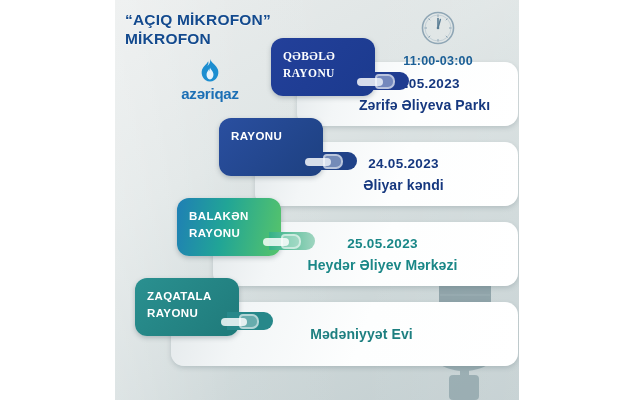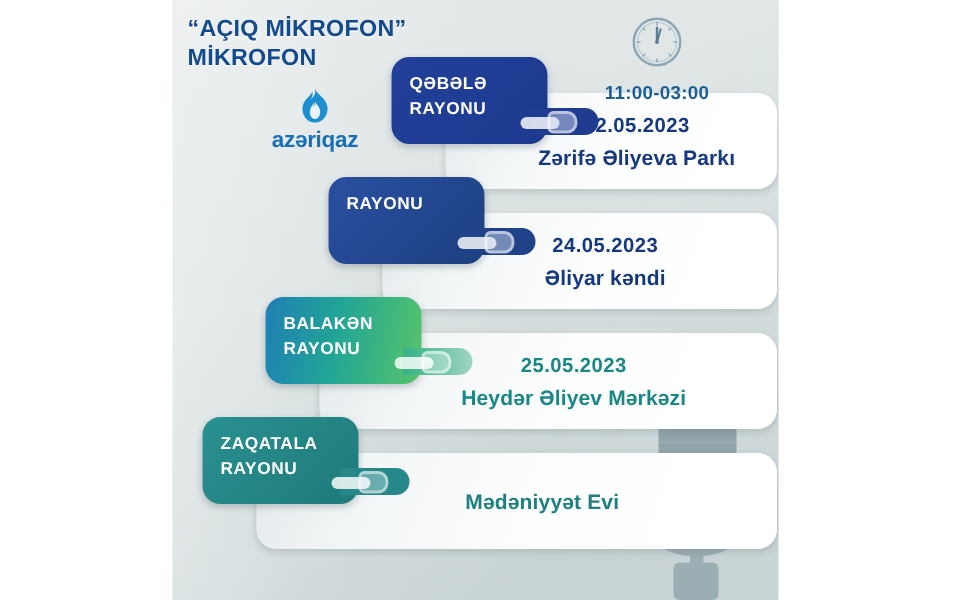--- a/index.html
+++ b/index.html
@@ -155,21 +155,21 @@
     box-sizing: border-box;
     padding: 10px 0 0 12px;
     color: #ffffff;
     font-weight: bold;
     font-size: 11.5px;
     line-height: 17px;
     letter-spacing: 0.4px;
     box-shadow: 0 2px 5px rgba(50,70,80,0.28);
     z-index: 5;
   }
-  .tab-1 { left: 146px; background: linear-gradient(135deg, #23409a 0%, #1b3a8e 100%); }
+  .tab-1 { left: 156px; background: linear-gradient(135deg, #23409a 0%, #1b3a8e 100%); font-family: Liberation Serif, serif; }
   .tab-2 { left: 104px; background: linear-gradient(135deg, #2a4fa0 0%, #1d4080 100%); }
   .tab-3 { left: 62px;  background: linear-gradient(100deg, #1f7fb5 0%, #21a596 45%, #57c46a 100%); }
   .tab-4 { left: 20px;  background: linear-gradient(135deg, #2a9090 0%, #1f7a7a 100%); }
 
   
   .notch {
     position: absolute;
     right: -22px;
     bottom: 7px;
     width: 40px;

